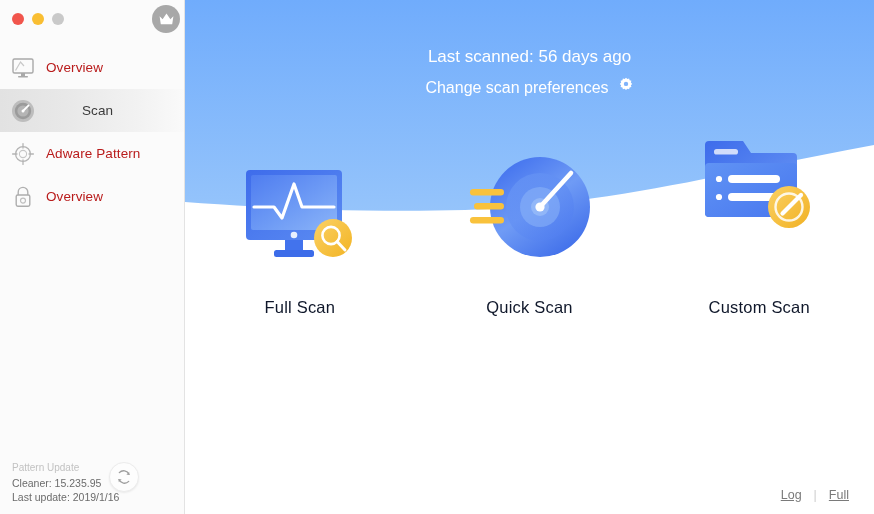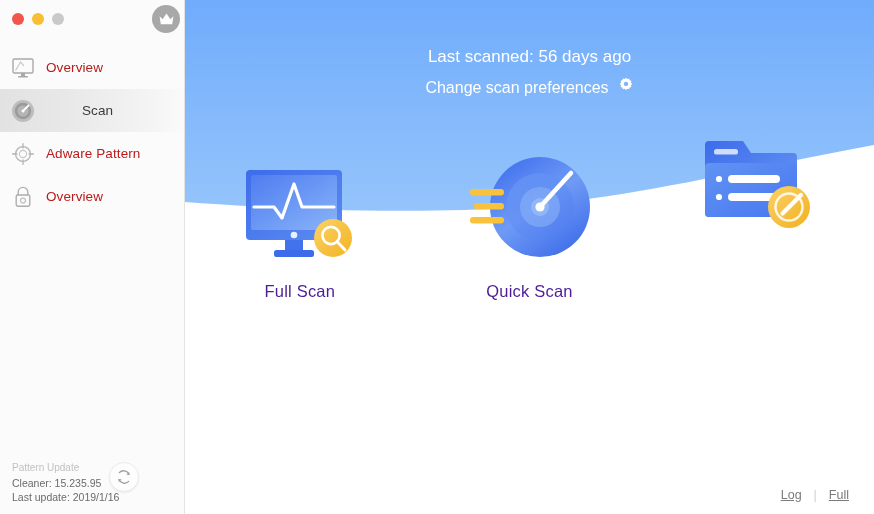--- a/index.html
+++ b/index.html
@@ -194,23 +194,23 @@
     flex-direction: column;
     align-items: center;
   }
   .scan-art {
     height: 140px;
     display: flex;
     align-items: flex-end;
     justify-content: center;
   }
   .scan-label {
-    margin-top: 12px;
+    margin-top: 28px;
     font-size: 16.5px;
-    color: #4c1d95;
+    color: #0f172a;
     letter-spacing: 0.2px;
   }
 
   
   .footer-links {
     position: absolute;
     right: 25px;
     bottom: 12px;
     display: flex;
     align-items: center;
@@ -427,20 +427,21 @@
                      a4 4 0 0 1 -4 -4 V32 a4 4 0 0 1 4 -4 Z" fill="url(#csFront)"></path>
             <circle cx="22" cy="44" r="3.1" fill="#ffffff"></circle>
             <rect x="31" y="40" width="52" height="8" rx="4" fill="#ffffff"></rect>
             <circle cx="22" cy="62" r="3.1" fill="#ffffff"></circle>
             <rect x="31" y="58" width="52" height="8" rx="4" fill="#ffffff"></rect>
             <circle cx="92" cy="72" r="21" fill="url(#csBadge)"></circle>
             <circle cx="92" cy="72" r="13.5" fill="none" stroke="#ffffff" stroke-width="2.4" opacity="0.85"></circle>
             <path d="M85.5 78.5 L104 60" stroke="#ffffff" stroke-width="4.2" stroke-linecap="round"></path>
           </svg>
         </div>
+        <div class="scan-label">Custom Scan</div>
       </div>
 
     </div>
 
     <div class="footer-links">
       <span>Log</span>
       <span class="footer-sep">|</span>
       <span>Full</span>
     </div>
 

